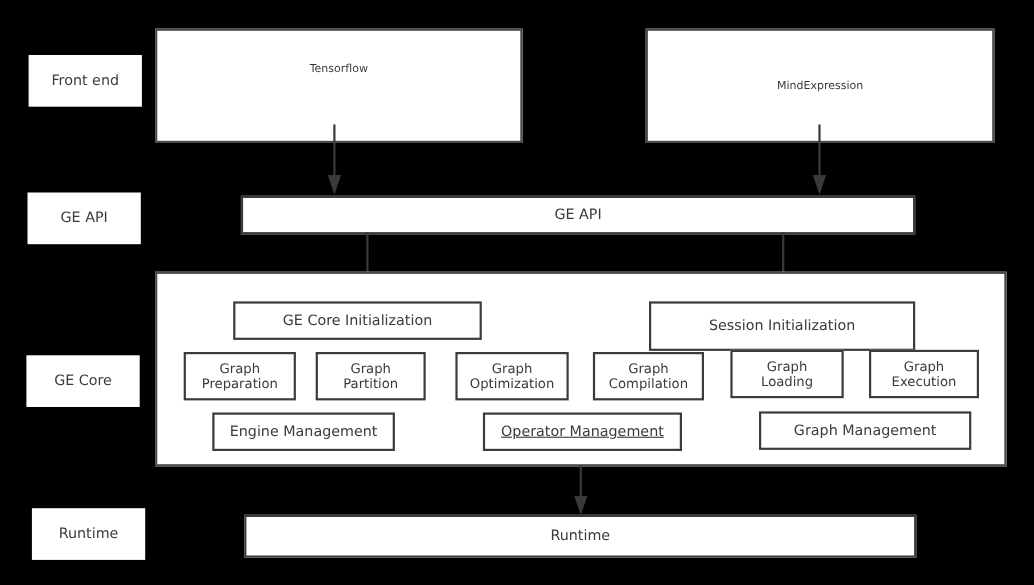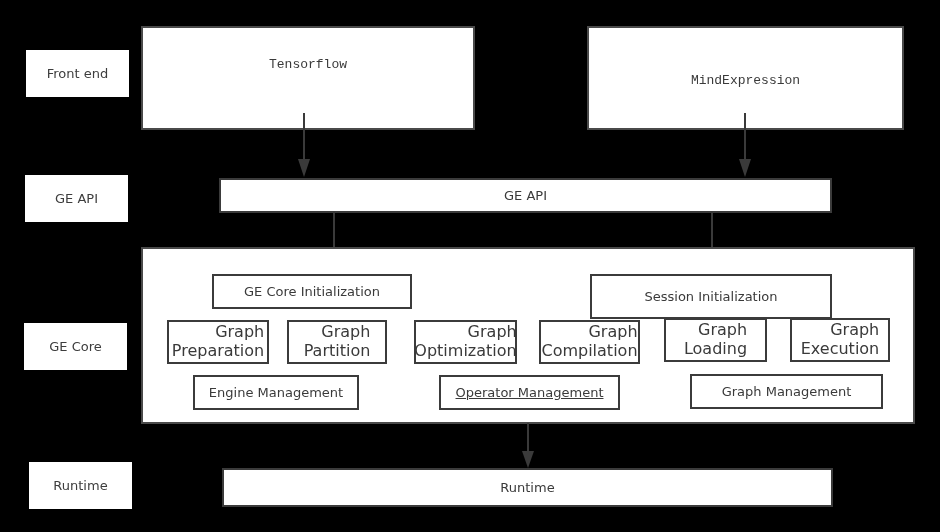--- a/index.html
+++ b/index.html
@@ -37,31 +37,29 @@
   }
   .group-box {
     border: 2px solid #4a4a4a;
     background: #ffffff;
     align-items: flex-start;
     justify-content: center;
   }
   .group-title {
     position: absolute;
     color: #3a3a3a;
-    font-size: 13px;
+    font-size: 10px;
     text-align: center;
     white-space: nowrap;
-    font-family: Liberation Mono, monospace;
   }
   .bar {
     font-size: 13px;
   }
   .small-box {
-    font-size: 16px;
-    text-align: right;
+    font-size: 12px;
   }
   .mid-box {
     font-size: 13px;
   }
   .arrow {
     position: absolute;
     pointer-events: none;
   }
   .arrow svg { display: block; }
 </style>
@@ -121,21 +119,21 @@
 
   <div class="arrow" style="left:702px; top:211px; width:20px; height:66px;">
     <svg width="20" height="66" viewBox="0 0 20 66">
       <line x1="10" y1="0" x2="10" y2="52" stroke="#3a3a3a" stroke-width="2"></line>
       <polygon points="10,64 4,46 16,46" fill="#3a3a3a"></polygon>
     </svg>
   </div>
 
   <div class="box group-box" style="left:141px; top:247px; width:774px; height:177px;"></div>
 
-  <div class="box mid-box" style="left:212px; top:274px; width:200px; height:35px;">
+  <div class="box mid-box" style="left:212px; top:274px; width:226px; height:35px;">
     <span>GE Core Initialization</span>
   </div>
 
   <div class="box mid-box" style="left:590px; top:274px; width:242px; height:45px;">
     <span>Session Initialization</span>
   </div>
 
   <div class="box small-box" style="left:167px; top:320px; width:102px; height:44px;">
     <span>Graph
 Preparation</span>

